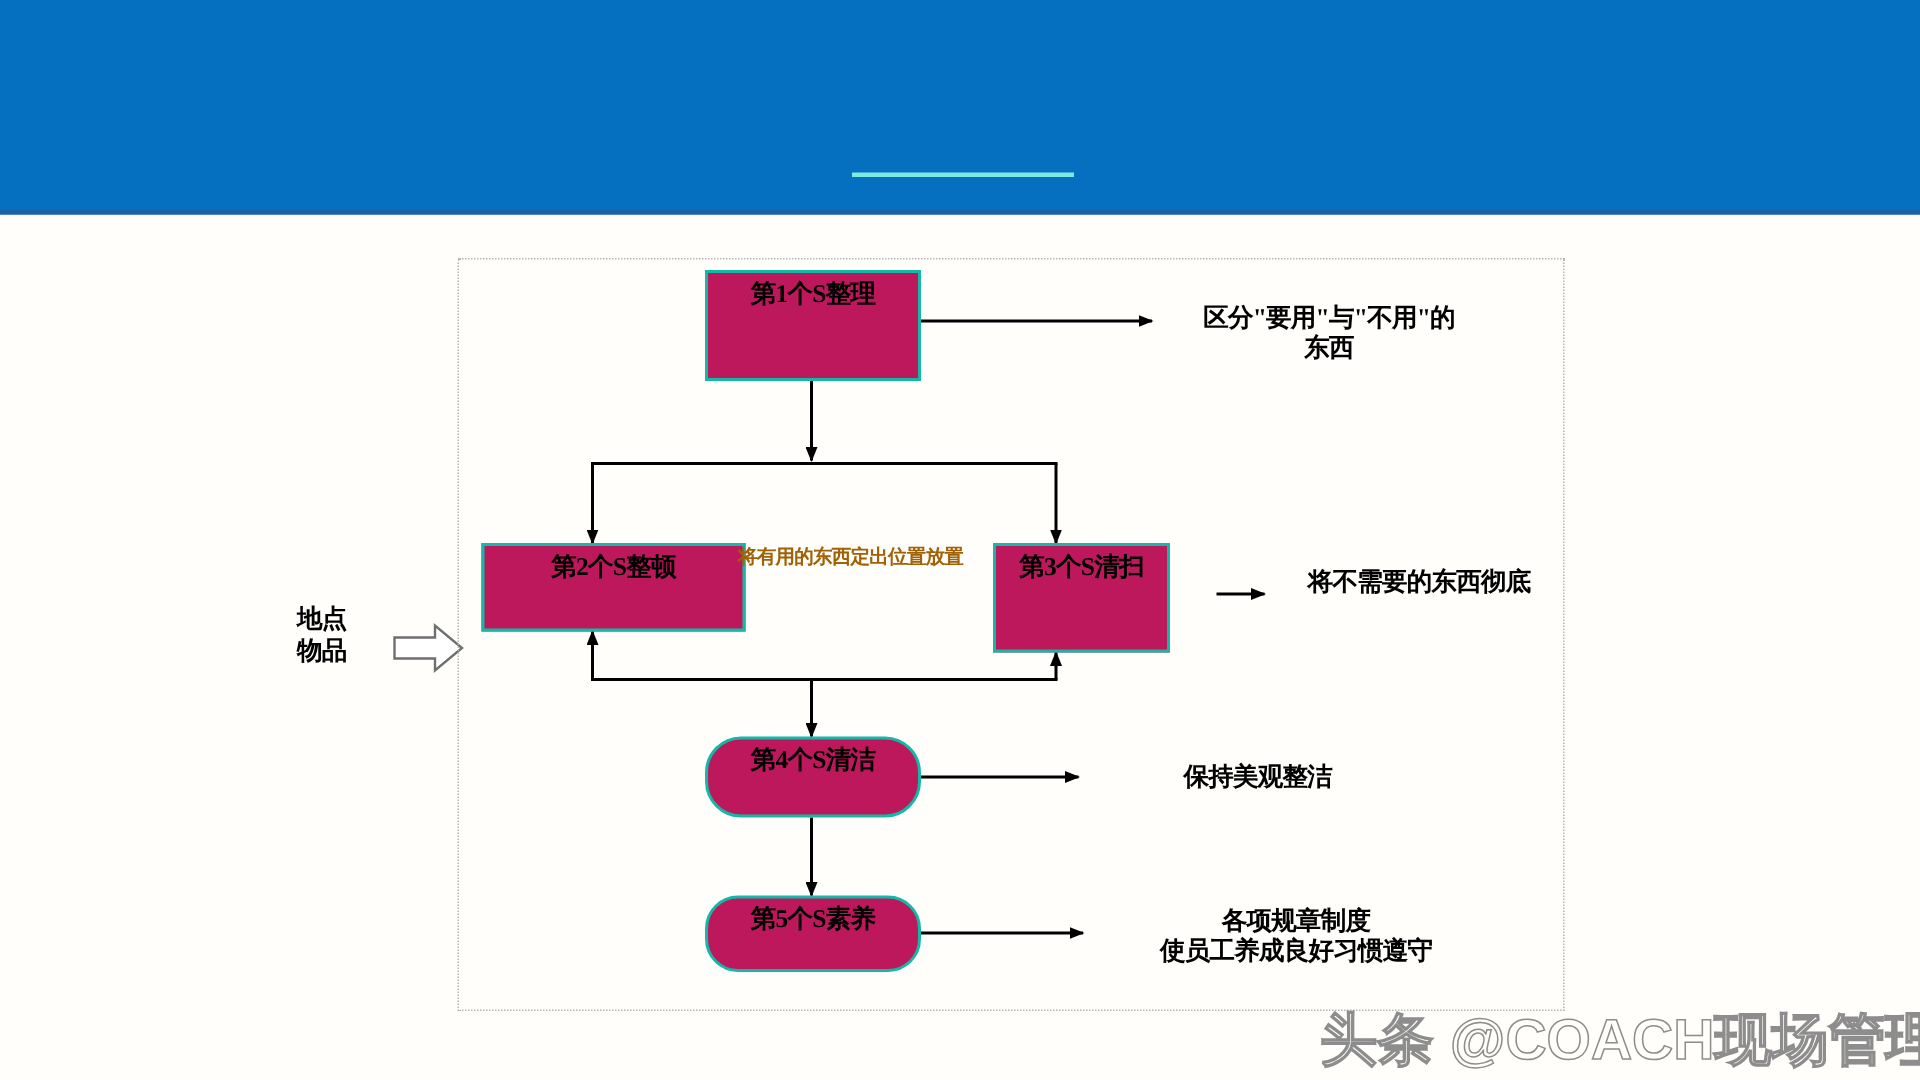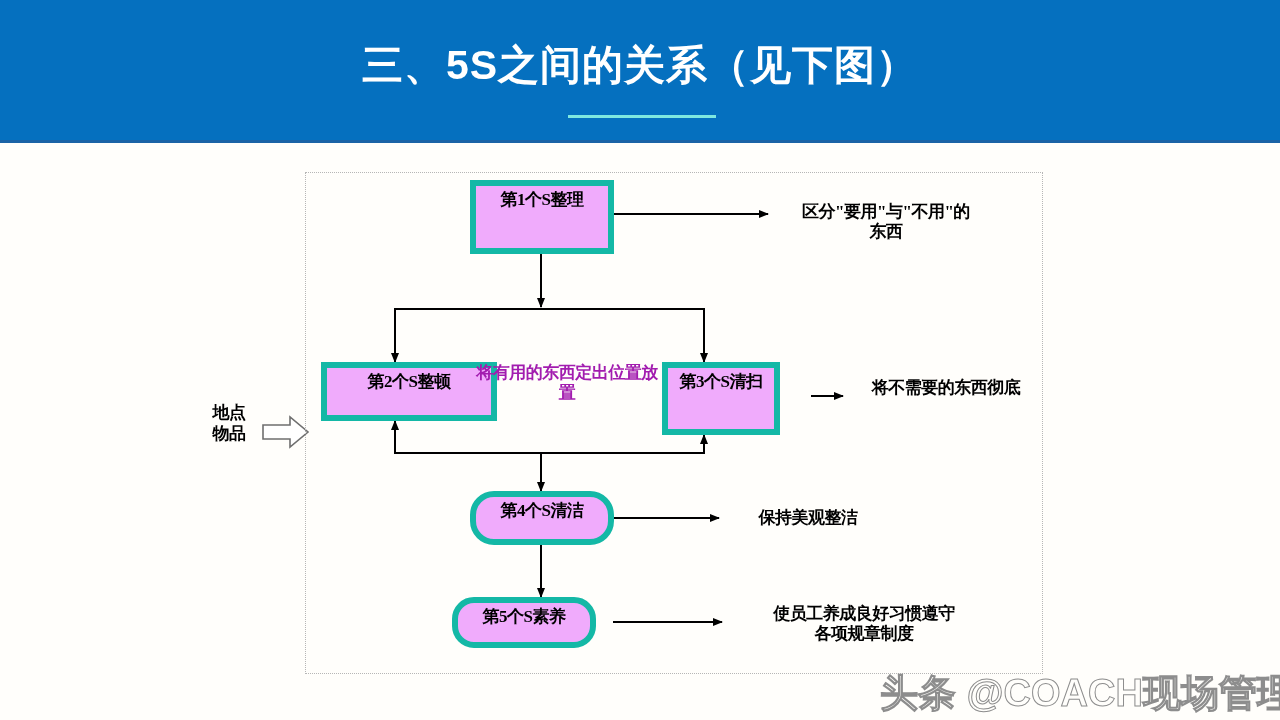--- a/index.html
+++ b/index.html
@@ -51,22 +51,22 @@
     position: absolute;
     left: 305px; top: 172px;
     width: 738px;
     height: 502px;
     border: 1px dotted #b6b6b6;
     box-sizing: border-box;
   }
 
   .node-box {
     position: absolute;
-    border: 6px solid #14b8a6;
-    background: #f0abfc;
+    border: 2px solid #14b8a6;
+    background: #be185d;
     box-sizing: border-box;
   }
   .node-box .node-label {
     display: block;
     text-align: center;
     font-weight: bold;
     color: #000000;
     font-size: 17px;
     line-height: 1;
     padding-top: 5px;
@@ -82,37 +82,37 @@
     font-size: 17px;
     line-height: 1.18;
     text-align: center;
     letter-spacing: -0.5px;
     font-family: "Liberation Serif", "DejaVu Serif", serif;
   }
 
   .center-note {
     position: absolute;
     font-weight: bold;
-    color: #a21caf;
-    font-size: 17px;
+    color: #a16207;
+    font-size: 13px;
     line-height: 1.18;
     text-align: center;
     letter-spacing: -0.5px;
     font-family: "Liberation Serif", "DejaVu Serif", serif;
   }
 
   #entry-label {
     position: absolute;
     left: 198px; top: 402px;
     width: 62px;
     font-weight: bold;
     font-size: 17px;
     line-height: 1.25;
     color: #000000;
-    text-align: center;
+    text-align: left;
     letter-spacing: -0.5px;
     font-family: "Liberation Serif", "DejaVu Serif", serif;
   }
 
   
   #entry-arrow { position: absolute; left: 262px; top: 415px; }
 
   
   #connectors {
     position: absolute;
@@ -132,21 +132,20 @@
     -webkit-text-stroke: 1px #8d8d8d;
     letter-spacing: 0px;
     white-space: nowrap;
     font-family: "Liberation Sans", "DejaVu Sans", sans-serif;
   }
 </style>
 </head>
 <body>
 
 <div id="header-banner">
-  <div id="page-title">三、5S之间的关系（见下图）</div>
   <div id="title-underline"></div>
 </div>
 
 <div id="entry-label">
   <div>地点</div>
   <div>物品</div>
 </div>
 
 <div id="entry-arrow">
   <svg width="48" height="34" viewBox="0 0 48 34">
@@ -201,35 +200,35 @@
 </div>
 
 <div class="node-box" style="left:662px; top:362px; width:118px; height:73px;">
   <span class="node-label">第3个S清扫</span>
 </div>
 
 <div class="node-box" style="left:470px; top:491px; width:144px; height:54px;border-radius:24px;">
   <span class="node-label">第4个S清洁</span>
 </div>
 
-<div class="node-box" style="left:452px; top:597px; width:144px; height:51px;border-radius:22px;">
+<div class="node-box" style="left:470px; top:597px; width:144px; height:51px;border-radius:22px;">
   <span class="node-label">第5个S素养</span>
 </div>
 
 <div class="center-note" style="left:474px; top:363px; width:186px;">将有用的东西定出位置放置</div>
 
 <div class="side-note" style="left:778px; top:202px; width:216px;">
   <div>区分"要用"与"不用"的</div>
   <div>东西</div>
 </div>
 
 <div class="side-note" style="left:852px; top:378px; width:188px;">
   <div>将不需要的东西彻底</div>
 </div>
 
-<div class="side-note" style="left:728px; top:508px; width:160px; text-align:center;">保持美观整洁</div>
+<div class="side-note" style="left:728px; top:508px; width:160px; text-align:right;">保持美观整洁</div>
 
 <div class="side-note" style="left:730px; top:604px; width:268px;">
+  <div>各项规章制度</div>
   <div>使员工养成良好习惯遵守</div>
-  <div>各项规章制度</div>
 </div>
 
 <div id="watermark">头条 @COACH现场管理</div>
 
 </body></html>

